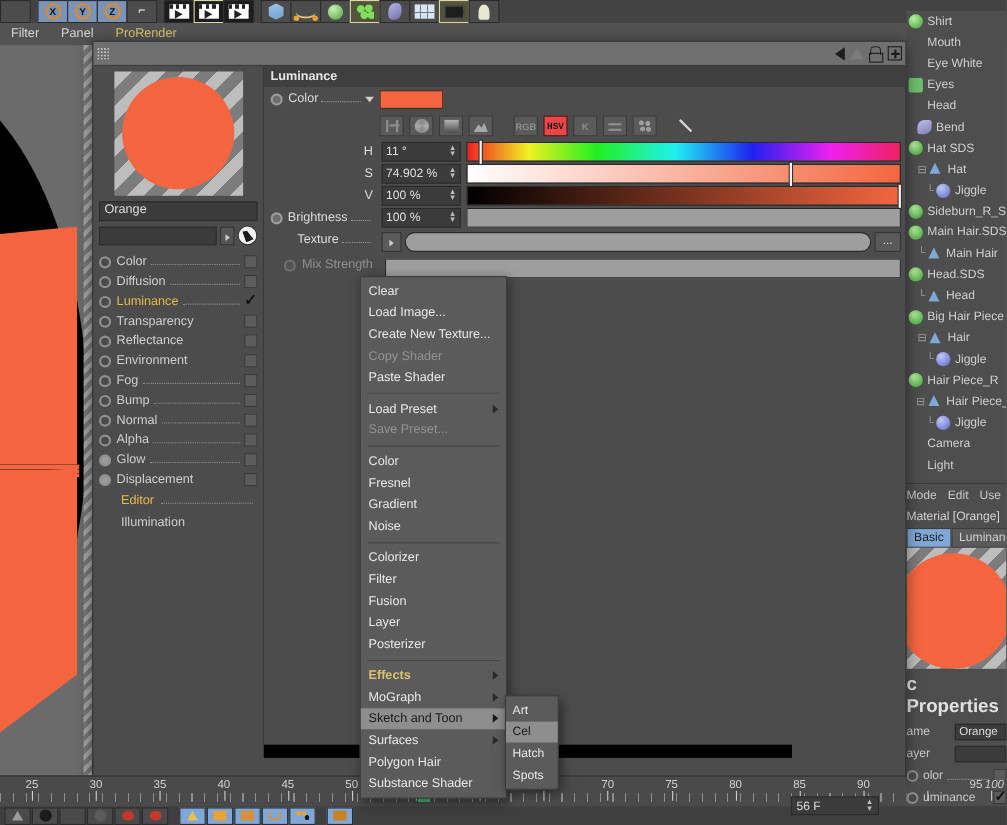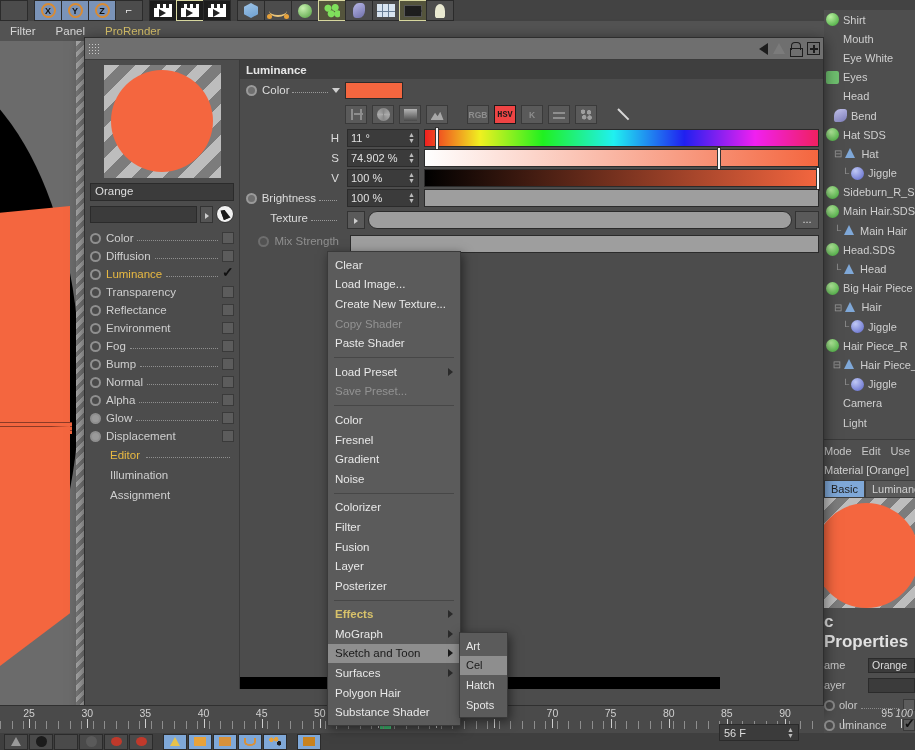--- a/index.html
+++ b/index.html
@@ -743,23 +743,20 @@
               <span class="chan-chk"></span>
             </div>
           </div>
         <div id="chan-subs">
             <div class="chan-sub active">
               <span>Editor</span>
               <span class="d"></span>
             </div>
             <div class="chan-sub">
               <span>Illumination</span>
-            </div>
-            <div class="chan-sub">
-              <span>Assignment</span>
             </div>
           </div>
       </div>
 
       <div class="mw-right">
         <div class="sect-head">Luminance</div>
 
         <div class="prow">
           <div class="rad"></div>
           <span class="plabel">Color</span>

